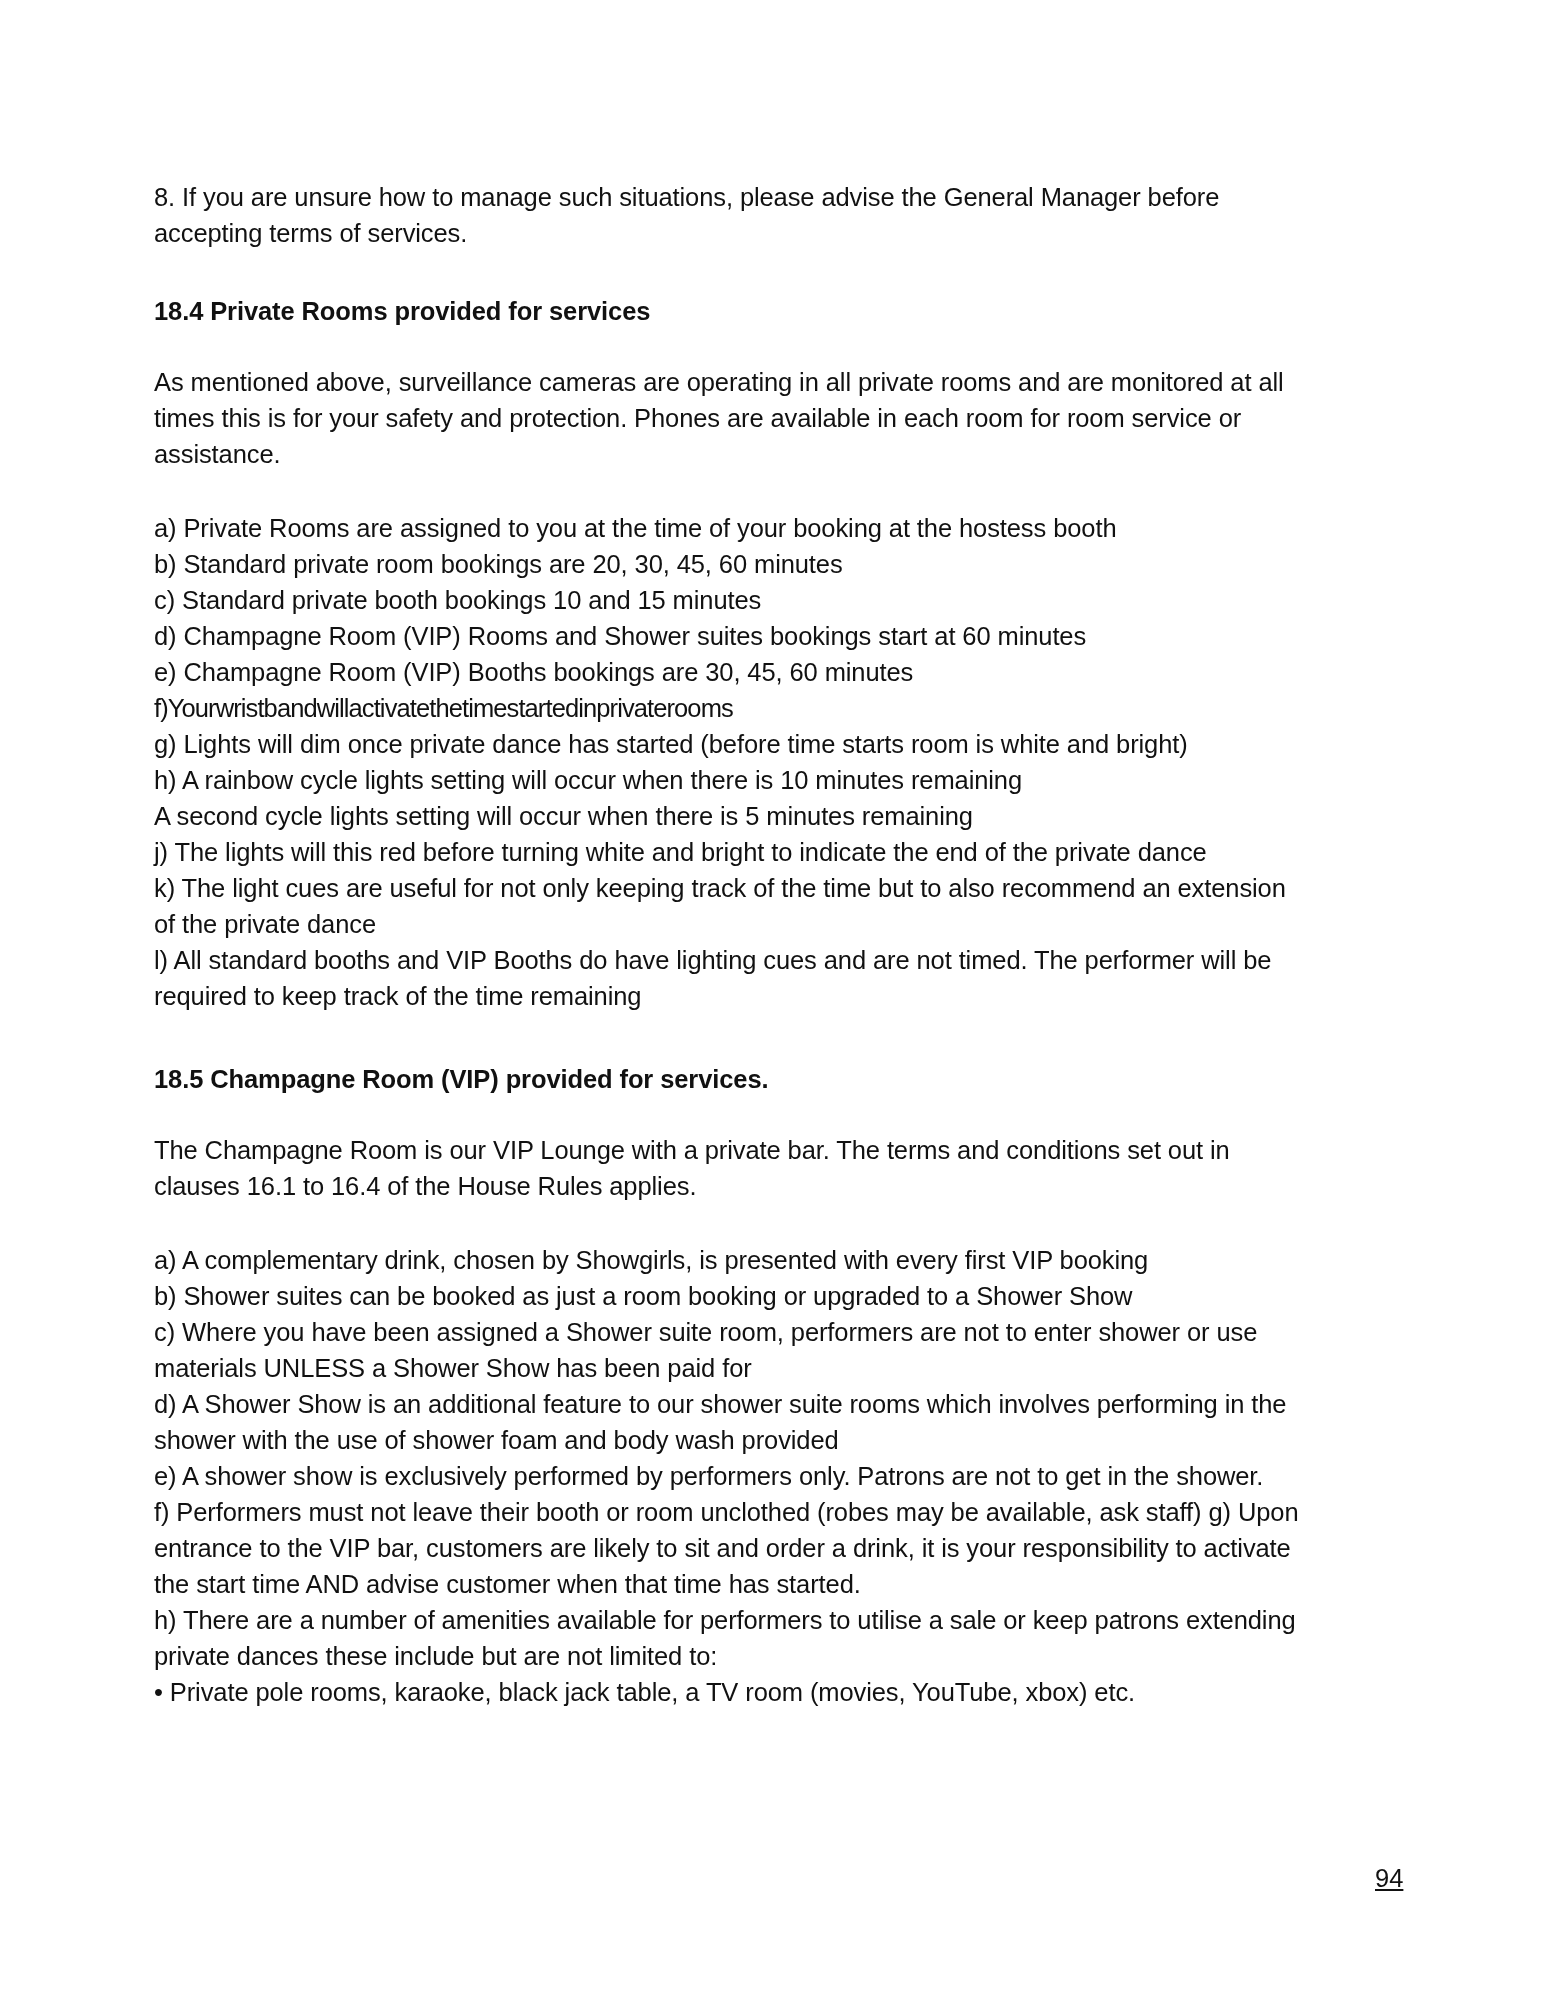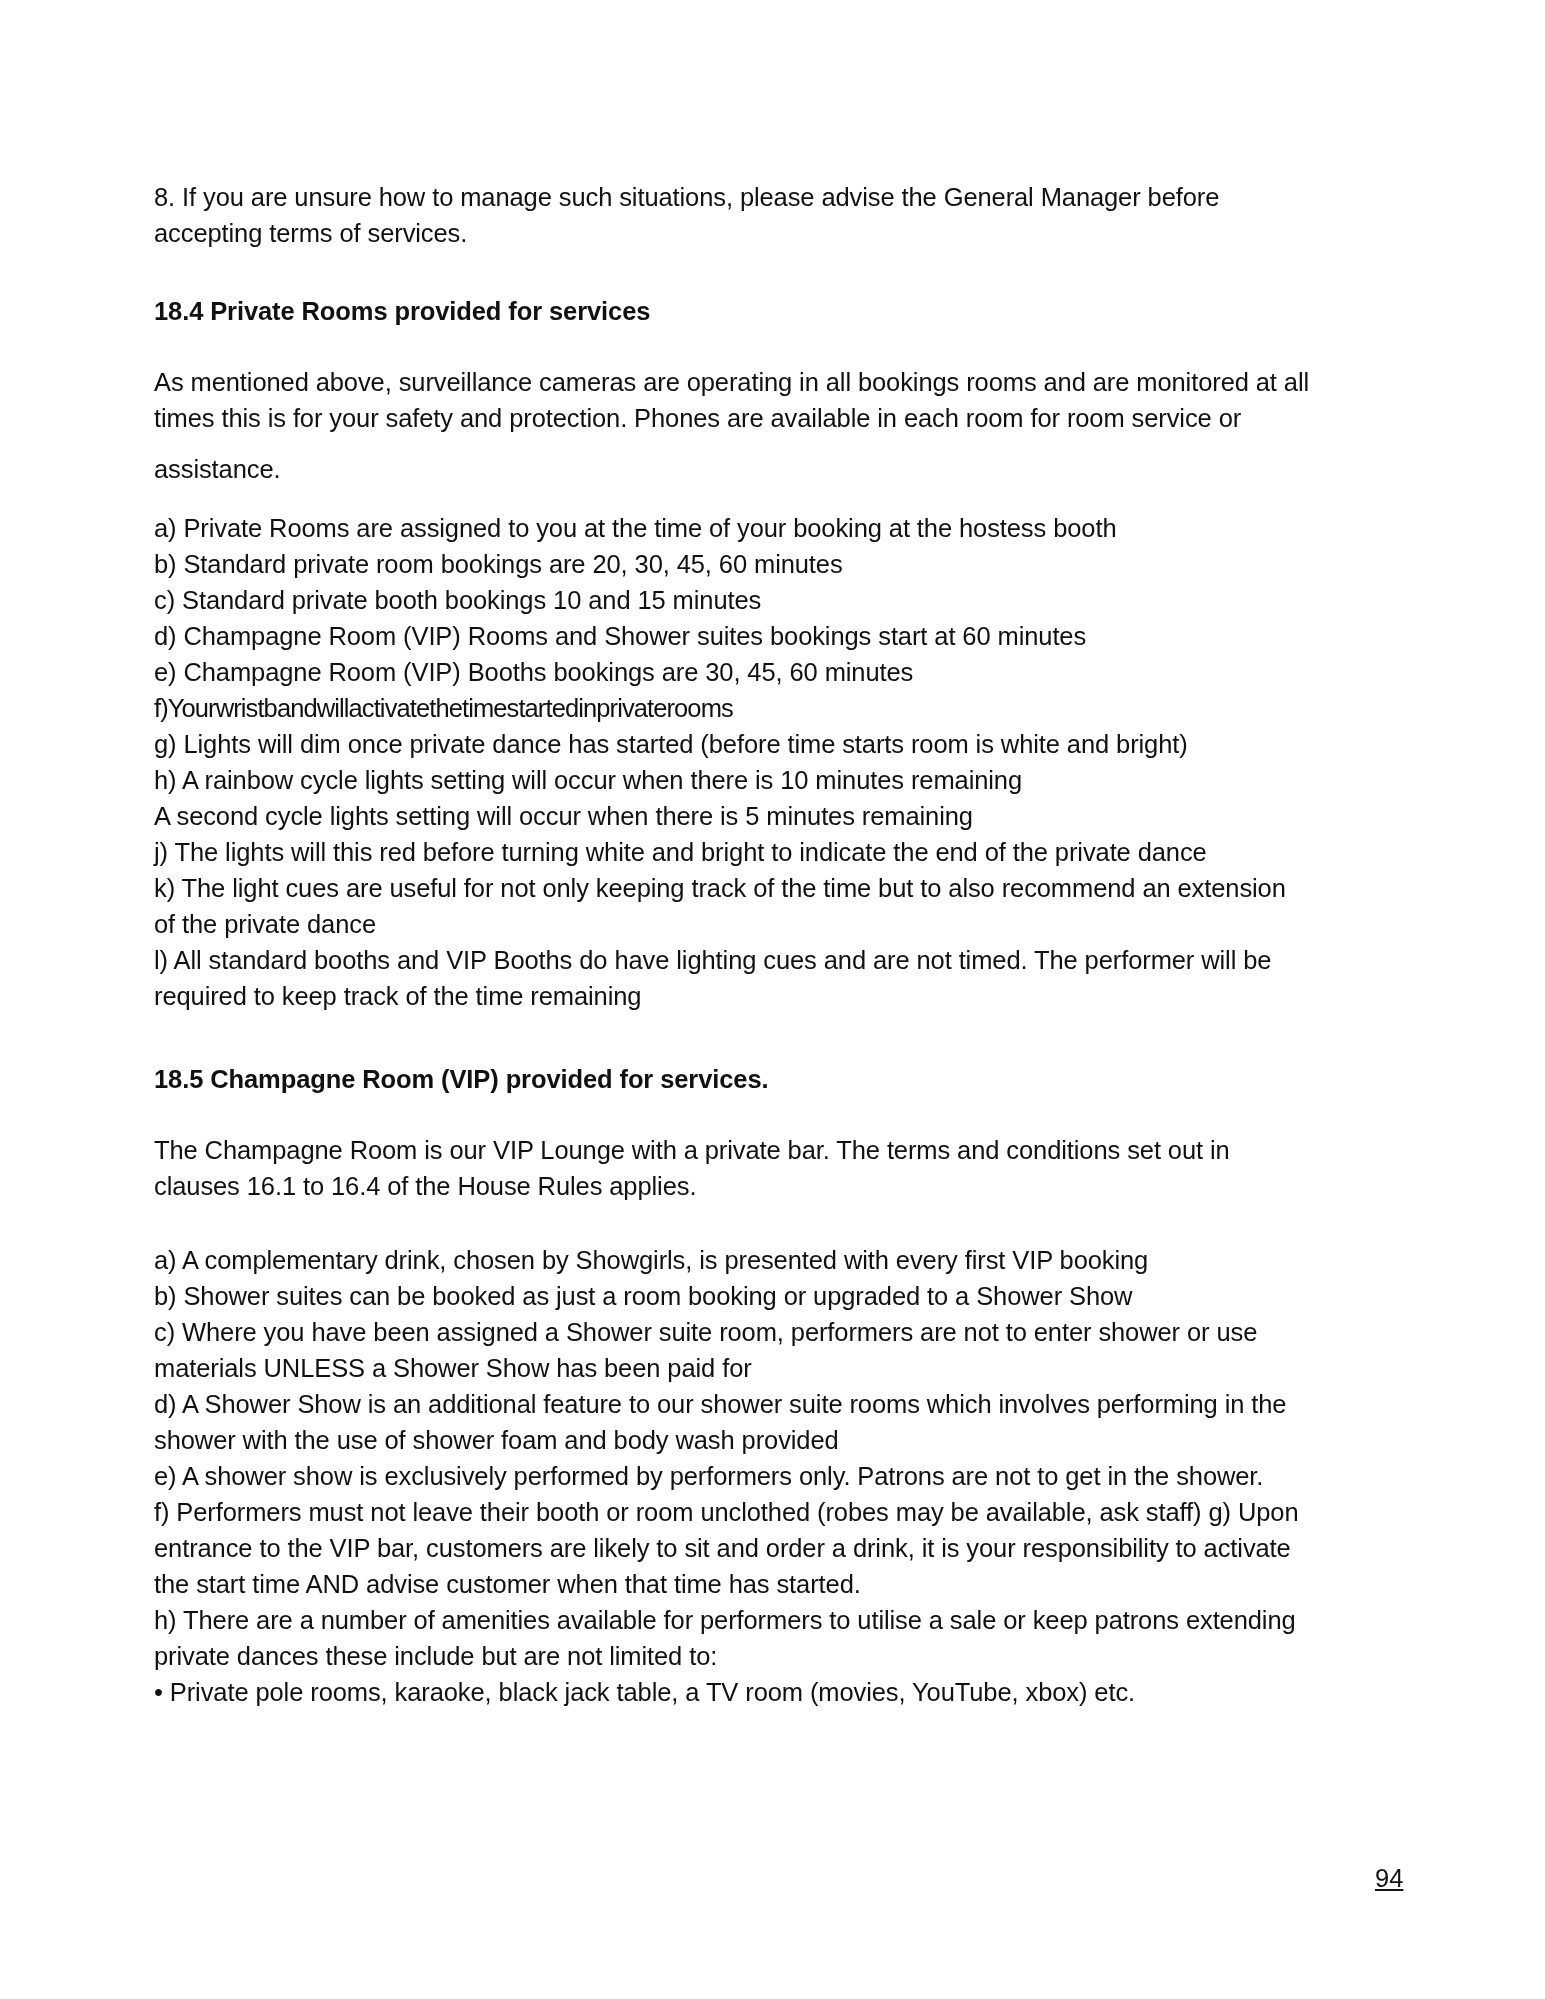--- a/index.html
+++ b/index.html
@@ -23,23 +23,23 @@
 </head>
 <body>
 
 <div class="page">
 
   <div class="line" style="top:179px">8. If you are unsure how to manage such situations, please advise the General Manager before</div>
   <div class="line" style="top:215px">accepting terms of services.</div>
 
   <div class="line heading" style="top:293px">18.4 Private Rooms provided for services</div>
 
-  <div class="line" style="top:364px">As mentioned above, surveillance cameras are operating in all bookings rooms and are monitored at all</div>
+  <div class="line" style="top:364px">As mentioned above, surveillance cameras are operating in all private rooms and are monitored at all</div>
   <div class="line" style="top:400px">times this is for your safety and protection. Phones are available in each room for room service or</div>
-  <div class="line" style="top:451px">assistance.</div>
+  <div class="line" style="top:436px">assistance.</div>
 
   <div class="line" style="top:510px">a) Private Rooms are assigned to you at the time of your booking at the hostess booth</div>
   <div class="line" style="top:546px">b) Standard private room bookings are 20, 30, 45, 60 minutes</div>
   <div class="line" style="top:582px">c) Standard private booth bookings 10 and 15 minutes</div>
   <div class="line" style="top:618px">d) Champagne Room (VIP) Rooms and Shower suites bookings start at 60 minutes</div>
   <div class="line" style="top:654px">e) Champagne Room (VIP) Booths bookings are 30, 45, 60 minutes</div>
   <div class="line" style="top:690px; letter-spacing:-0.9px">f)Yourwristbandwillactivatethetimestartedinprivaterooms</div>
   <div class="line" style="top:726px">g) Lights will dim once private dance has started (before time starts room is white and bright)</div>
   <div class="line" style="top:762px">h) A rainbow cycle lights setting will occur when there is 10 minutes remaining</div>
   <div class="line" style="top:798px">A second cycle lights setting will occur when there is 5 minutes remaining</div>

